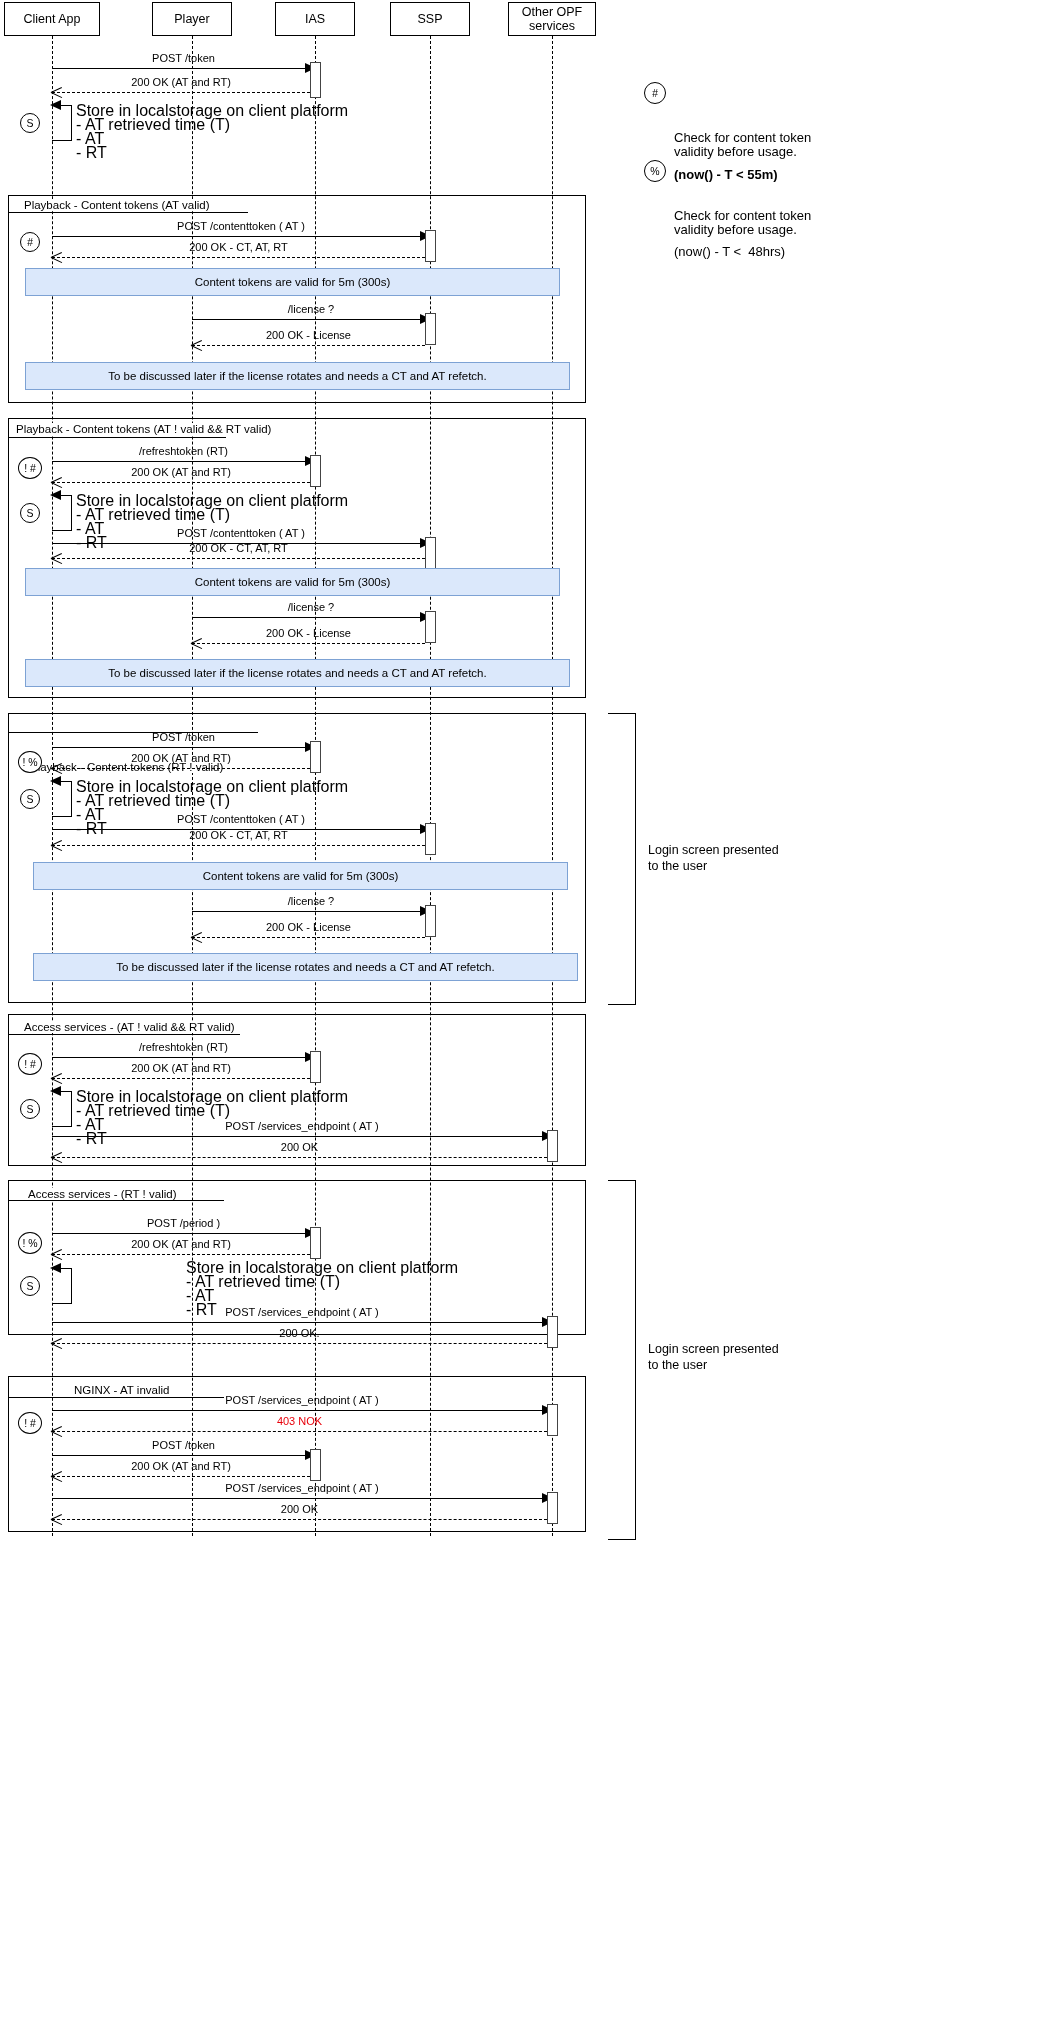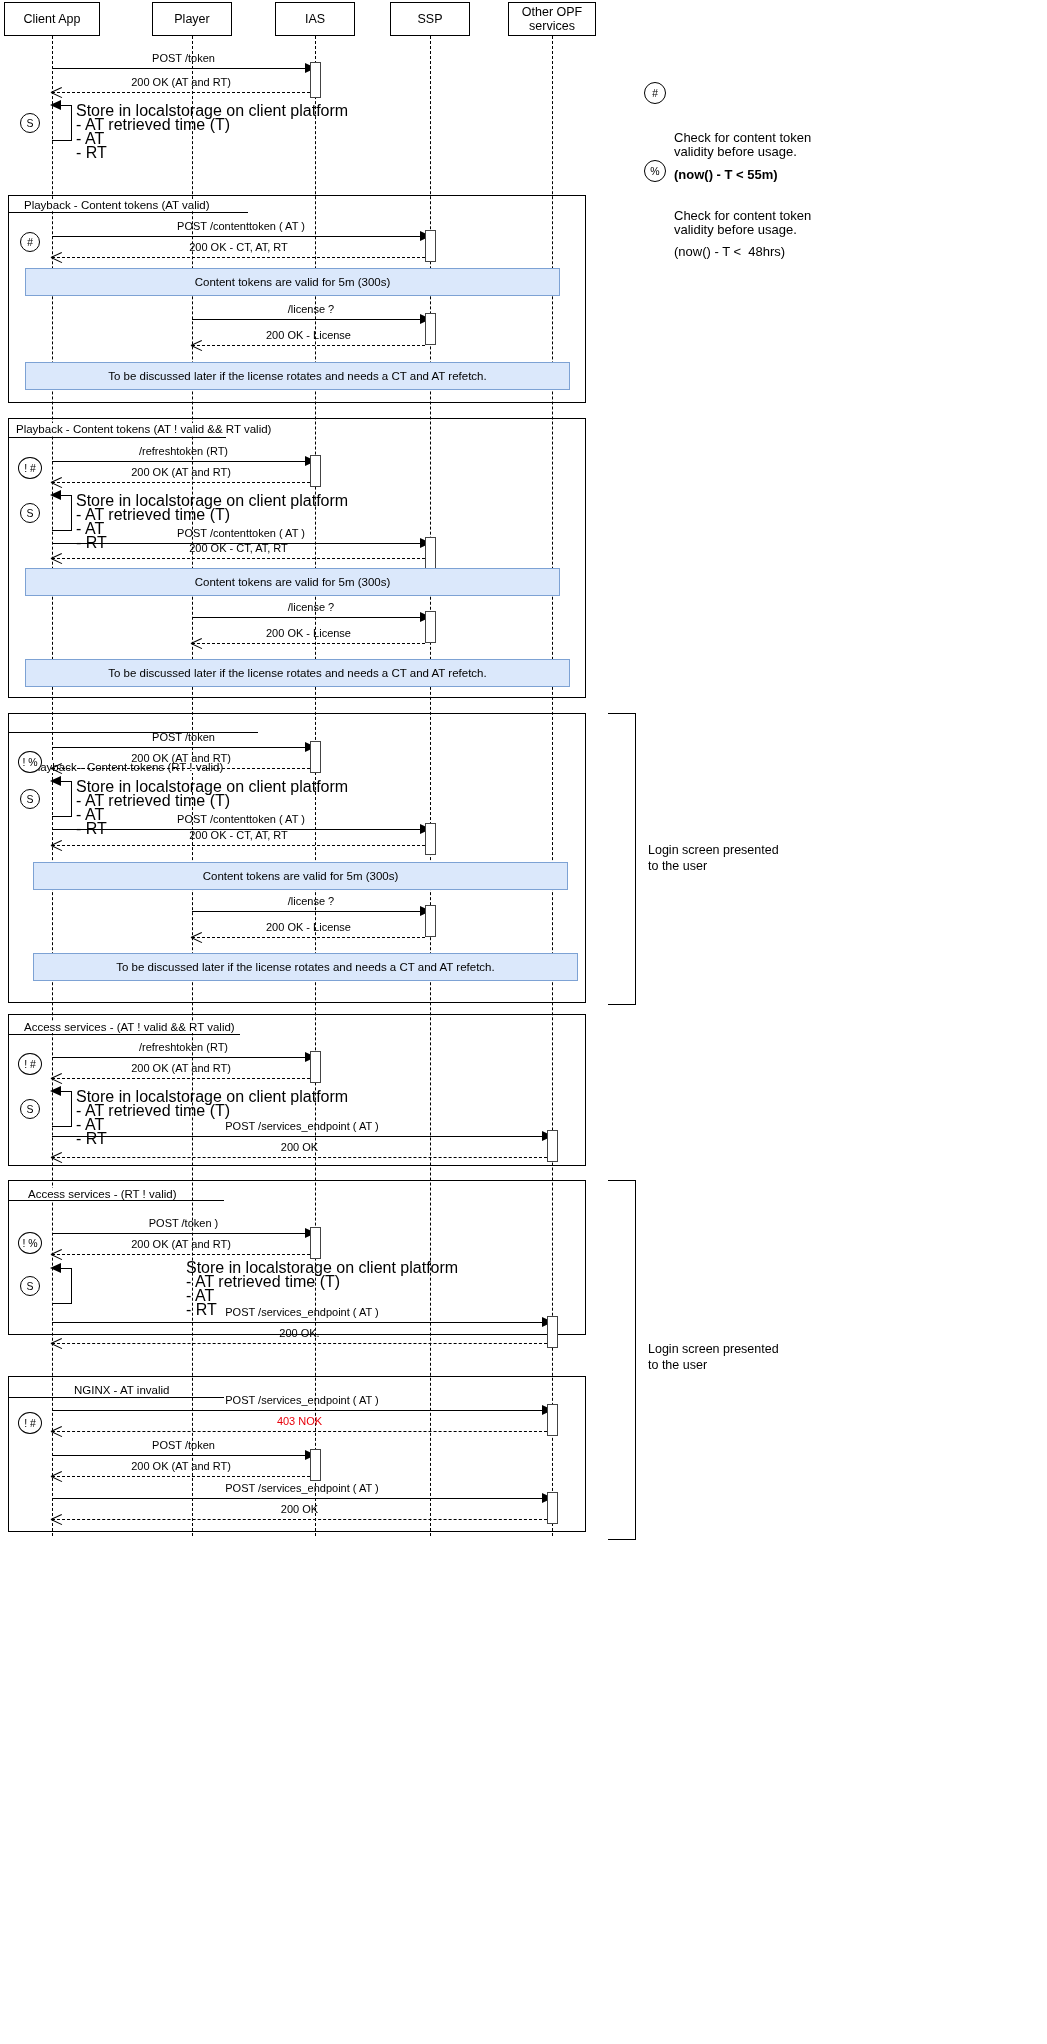--- a/index.html
+++ b/index.html
@@ -358,21 +358,21 @@
   <div class="frag-tab" style="left:8px;top:1200px;width:216px;"></div>
   <div class="frag-tab-slash" style="left:224px;top:1183px;"></div>
   <div class="frag-label" style="left:26px;top:1188px;">Access services - (RT ! valid)</div>
 
   <div class="marker" style="left:18px;top:1232px;width:24px;height:22px;">
     <span>! %</span>
   </div>
   <div class="msg" style="left:52px;top:1233px;width:263px;">
     <div class="line"></div>
       <div class="arrow-r"></div>
-    <div class="label">POST /token )</div>
+    <div class="label">POST /period )</div>
   </div>
   <div class="activation" style="left:310px;top:1227px;height:32px;"></div>
   <div class="msg dashed" style="left:52px;top:1254px;width:258px;">
     <div class="line"></div>
       <div class="arrow-l"></div>
     <div class="label">200 OK (AT and RT)</div>
   </div>
 
   <div class="marker" style="left:20px;top:1276px;width:20px;height:20px;">
     <span>S</span>

